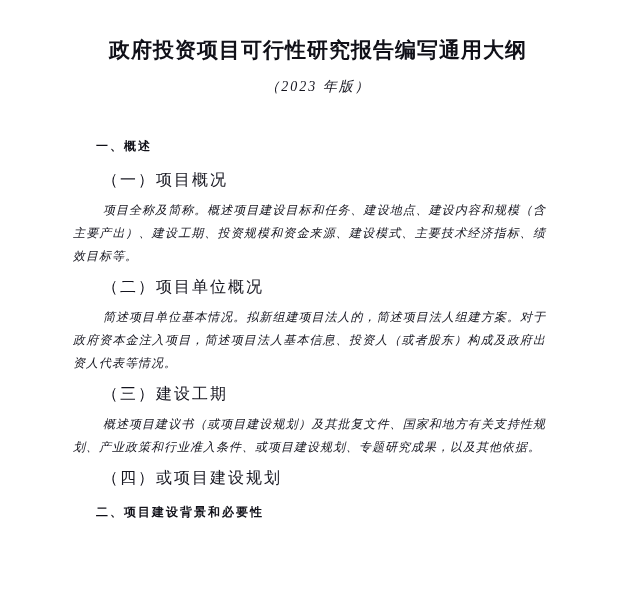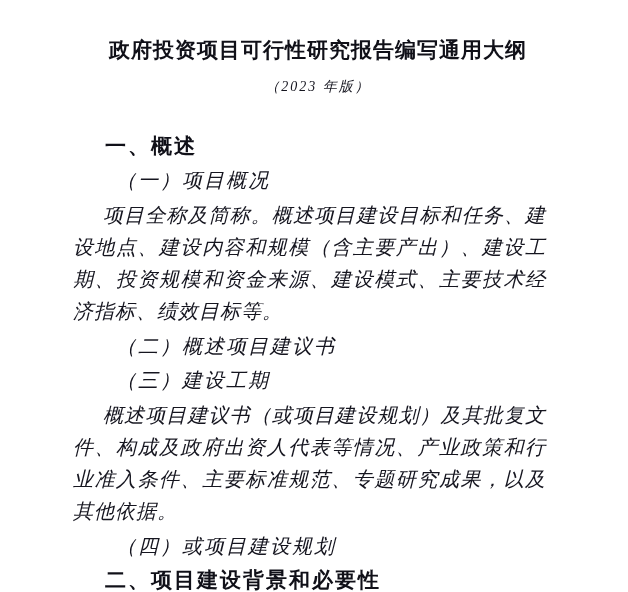--- a/index.html
+++ b/index.html
@@ -35,36 +35,35 @@
     font-style: italic;
     color: #15151f;
   }
   .content {
     margin: 29px 80px 0 63px; 
   }
   .h1 {
     font-family: "Liberation Sans", sans-serif;
     font-weight: bold;
     font-style: normal;
-    font-size: 21px;
+    font-size: 12px;
     line-height: 30px;
     letter-spacing: 2px;
-    margin-left: 32px;
+    margin-left: 23px;
     color: #101018;
   }
   .h2 {
-    font-size: 20px;
+    font-size: 16px;
     line-height: 30px;
     letter-spacing: 2px;
-    font-style: italic;
-    margin-left: 43px;
+    margin-left: 29px;
   }
   .para {
-    font-size: 20px;
-    line-height: 32px;
+    font-size: 12px;
+    line-height: 23px;
     letter-spacing: 1px;
     font-style: italic;
     text-indent: 30px;
     text-align: justify;
     text-justify: inter-character;
   }
 </style>
 </head>
 <body>
 
@@ -75,26 +74,27 @@
   <div class="doc-subtitle">（2023 年版）</div>
 
   <div class="content">
 
     <div class="h1">一、概述</div>
 
     <div class="h2">（一）项目概况</div>
 
     <div class="para">项目全称及简称。概述项目建设目标和任务、建设地点、建设内容和规模（含主要产出）、建设工期、投资规模和资金来源、建设模式、主要技术经济指标、绩效目标等。</div>
 
-    <div class="h2">（二）概述项目建议书</div>
+    <div class="h2">（二）项目单位概况</div>
 
+    <div class="para">简述项目单位基本情况。拟新组建项目法人的，简述项目法人组建方案。对于政府资本金注入项目，简述项目法人基本信息、投资人（或者股东）构成及政府出资人代表等情况。</div>
 
     <div class="h2">（三）建设工期</div>
 
-    <div class="para">概述项目建议书（或项目建设规划）及其批复文件、构成及政府出资人代表等情况、产业政策和行业准入条件、主要标准规范、专题研究成果，以及其他依据。</div>
+    <div class="para">概述项目建议书（或项目建设规划）及其批复文件、国家和地方有关支持性规划、产业政策和行业准入条件、或项目建设规划、专题研究成果，以及其他依据。</div>
 
     <div class="h2">（四）或项目建设规划</div>
 
 
     <div class="h1">二、项目建设背景和必要性</div>
 
   </div>
 </div>
 
 </body></html>

